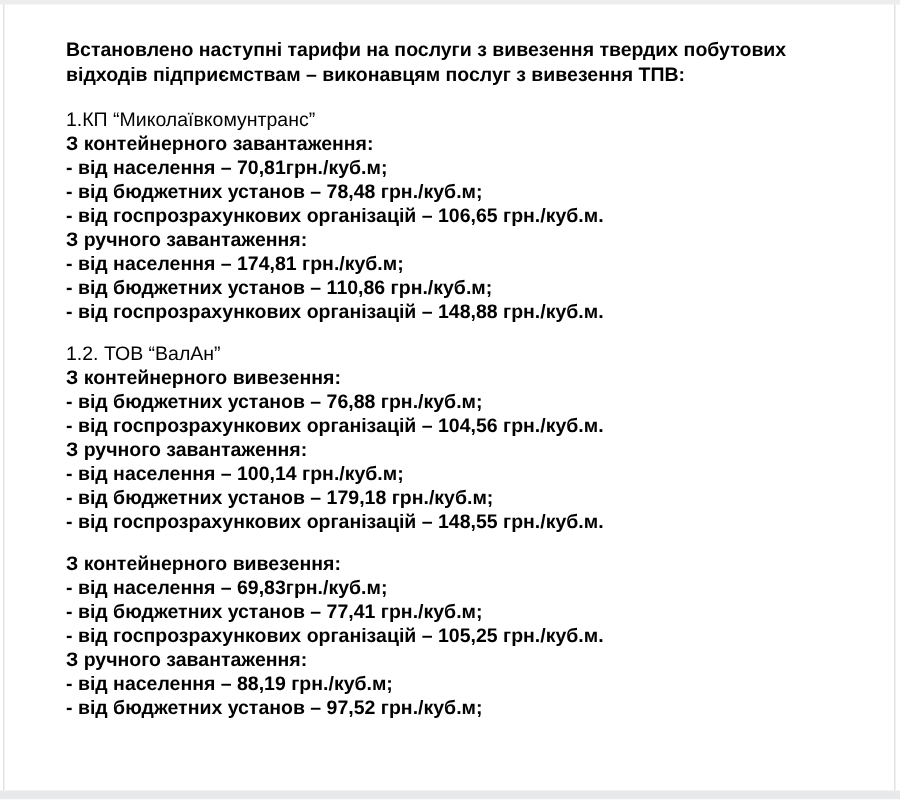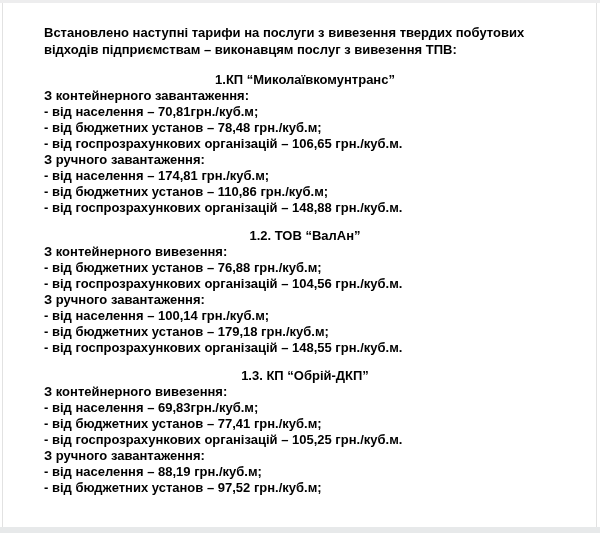--- a/index.html
+++ b/index.html
@@ -38,21 +38,21 @@
     padding: 24px 34px 0 44px;
     font-size: 13px;
     line-height: 16px;
   }
   .intro {
     font-weight: bold;
     margin: 0 0 14px 0;
     line-height: 17px;
   }
   .section { margin: 0 0 12px 0; }
-  .section-title { font-weight: bold; text-align: center; }
+  .section-title { font-weight: normal; }
   .line { font-weight: bold; }
 </style>
 </head>
 <body>
 
 <div class="page">
   <div class="frame-top"></div>
   <div class="frame-left"></div>
   <div class="frame-right"></div>
   <div class="frame-bottom"></div>
@@ -78,21 +78,20 @@
       <div class="line">З контейнерного вивезення:</div>
       <div class="line">- від бюджетних установ – 76,88 грн./куб.м;</div>
       <div class="line">- від госпрозрахункових організацій – 104,56 грн./куб.м.</div>
       <div class="line">З ручного завантаження:</div>
       <div class="line">- від населення – 100,14 грн./куб.м;</div>
       <div class="line">- від бюджетних установ – 179,18 грн./куб.м;</div>
       <div class="line">- від госпрозрахункових організацій – 148,55 грн./куб.м.</div>
     </div>
 
     <div class="section">
-      <div class="section-title">1.3. КП “Обрій-ДКП”</div>
       <div class="line">З контейнерного вивезення:</div>
       <div class="line">- від населення – 69,83грн./куб.м;</div>
       <div class="line">- від бюджетних установ – 77,41 грн./куб.м;</div>
       <div class="line">- від госпрозрахункових організацій – 105,25 грн./куб.м.</div>
       <div class="line">З ручного завантаження:</div>
       <div class="line">- від населення – 88,19 грн./куб.м;</div>
       <div class="line">- від бюджетних установ – 97,52 грн./куб.м;</div>
     </div>
 
   </div>

